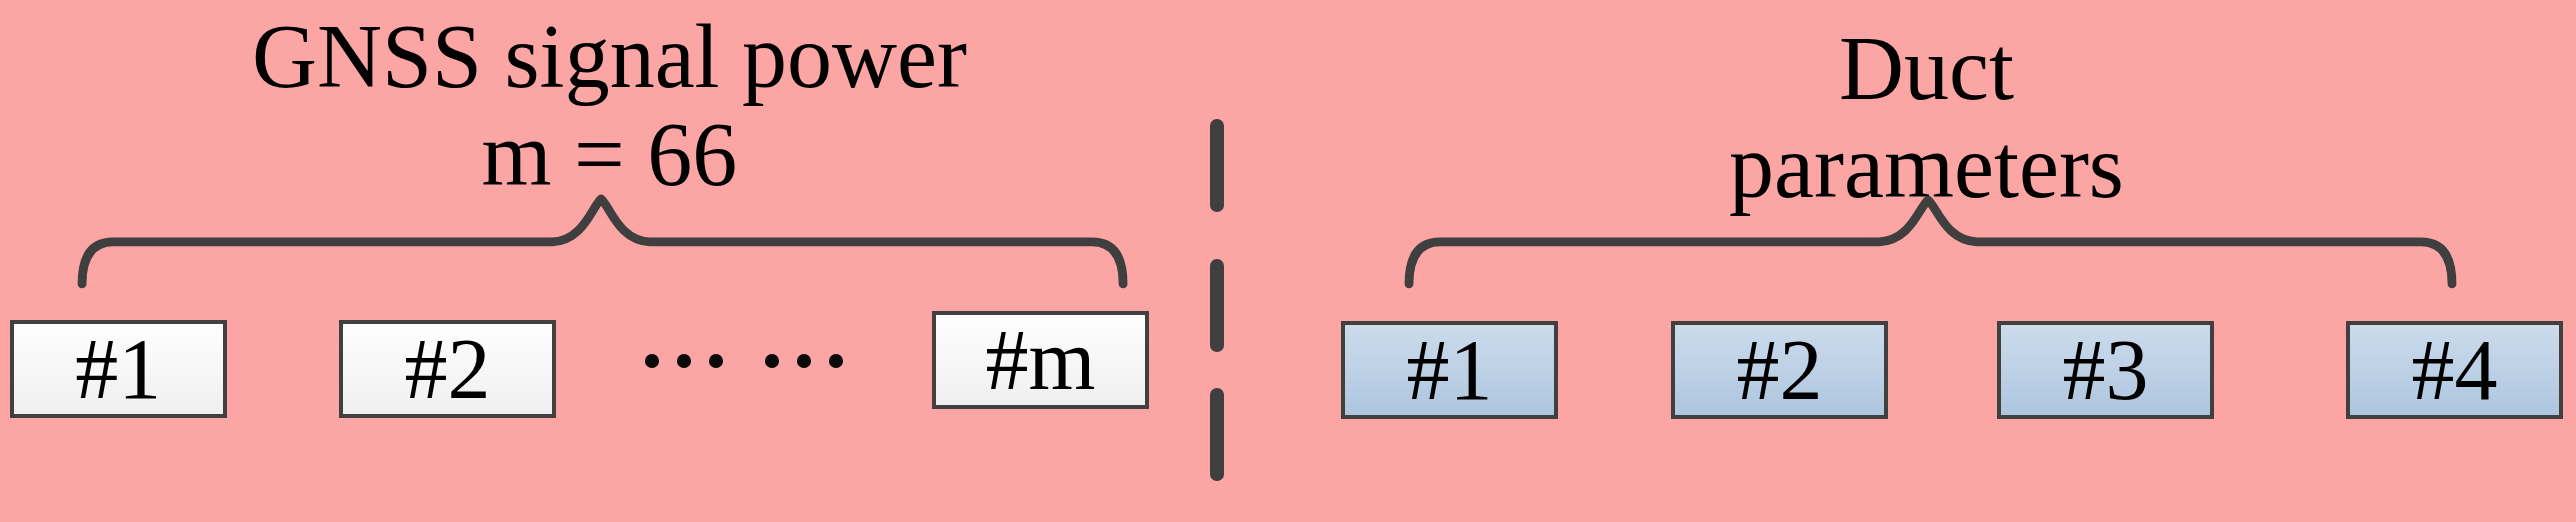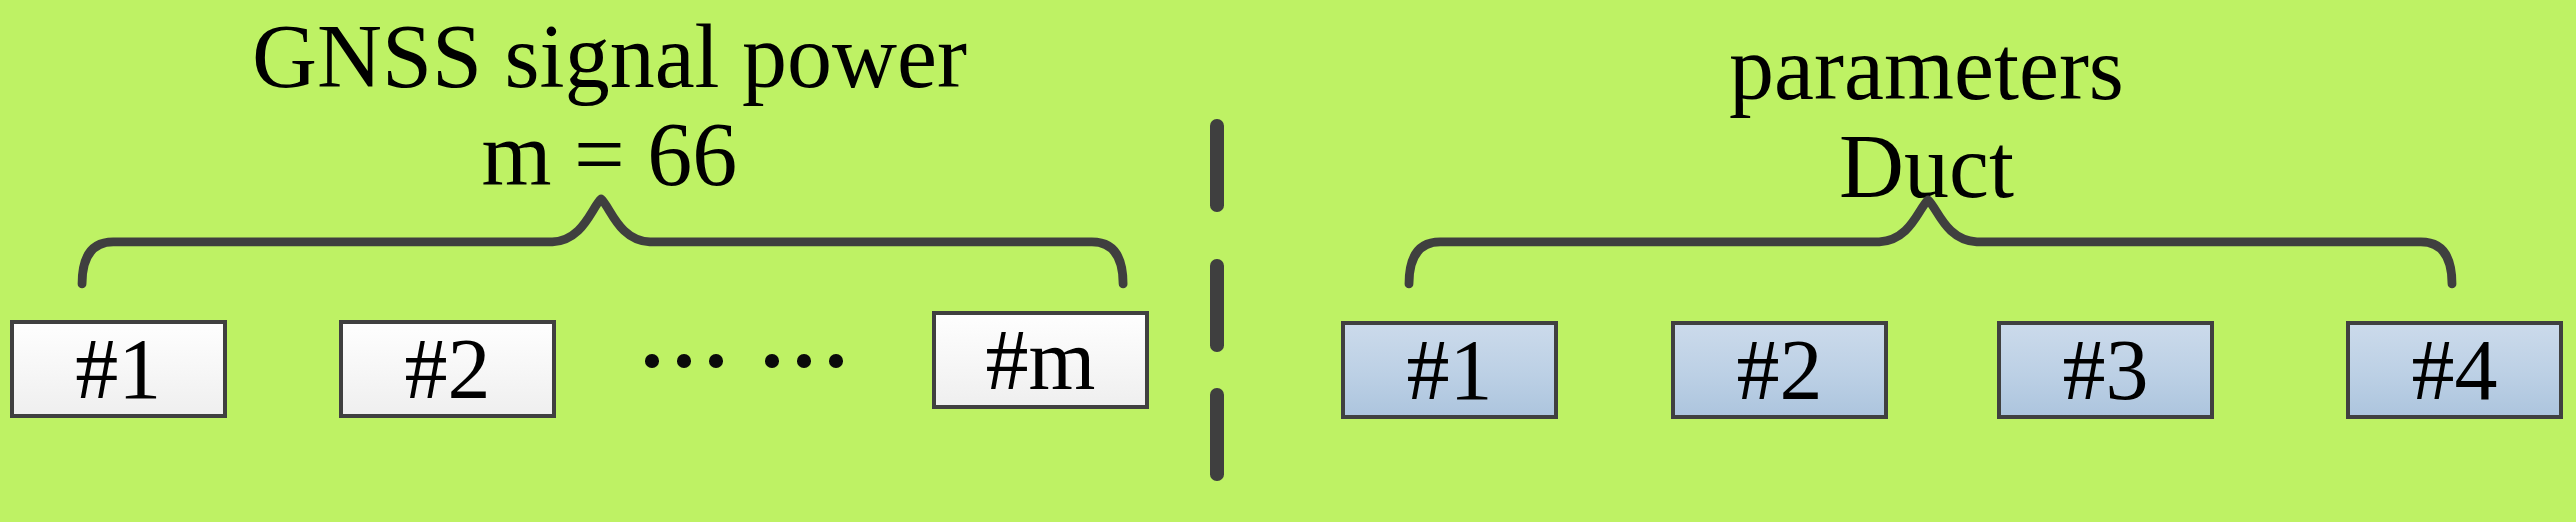--- a/index.html
+++ b/index.html
@@ -1,19 +1,19 @@
 <!DOCTYPE html>
 <html><head>
 <meta charset="utf-8">
 <style>
   html,body{margin:0;padding:0;background:#ffffff;}
   .canvas{
     position:relative;
     width:2576px;height:522px;
-    background:#bef264;
+    background:#fca5a5;
     font-family:"Liberation Serif","DejaVu Serif",serif;
     overflow:hidden;
   }
   .group-title{
     position:absolute;
     text-align:center;
     color:#000;
     font-size:90px;
     line-height:98px;
     white-space:nowrap;
@@ -52,22 +52,22 @@
 <body>
 
 <div class="canvas">
 
   <div class="group-title" style="left:73px;top:7.8px;width:1073px;">
     <span class="title-line">GNSS signal power</span>
     <span class="title-line">m = 66</span>
   </div>
 
   <div class="group-title" style="left:1390px;top:19.5px;width:1073px;">
+    <span class="title-line">Duct</span>
     <span class="title-line">parameters</span>
-    <span class="title-line">Duct</span>
   </div>
 
   <svg class="brace-svg" viewBox="0 0 2640 535">
     <path d="M 84 291 Q 84 248 116 248 L 566 248 C 598 246 606 213 616 204 C 626 213 634 246 666 248 L 1119 248 Q 1151 248 1151 291" fill="none" stroke="#3f3f3f" stroke-width="9" stroke-linecap="round" stroke-linejoin="round"></path>
     <path d="M 1444 291 Q 1444 248 1476 248 L 1926 248 C 1958 246 1966 214 1976 205 C 1986 214 1994 246 2026 248 L 2481 248 Q 2513 248 2513 291" fill="none" stroke="#3f3f3f" stroke-width="9" stroke-linecap="round" stroke-linejoin="round"></path>
   </svg>
 
   <div class="feature-box box-light" style="left:9.8px;top:320px;">
     <span>#1</span>
   </div>

